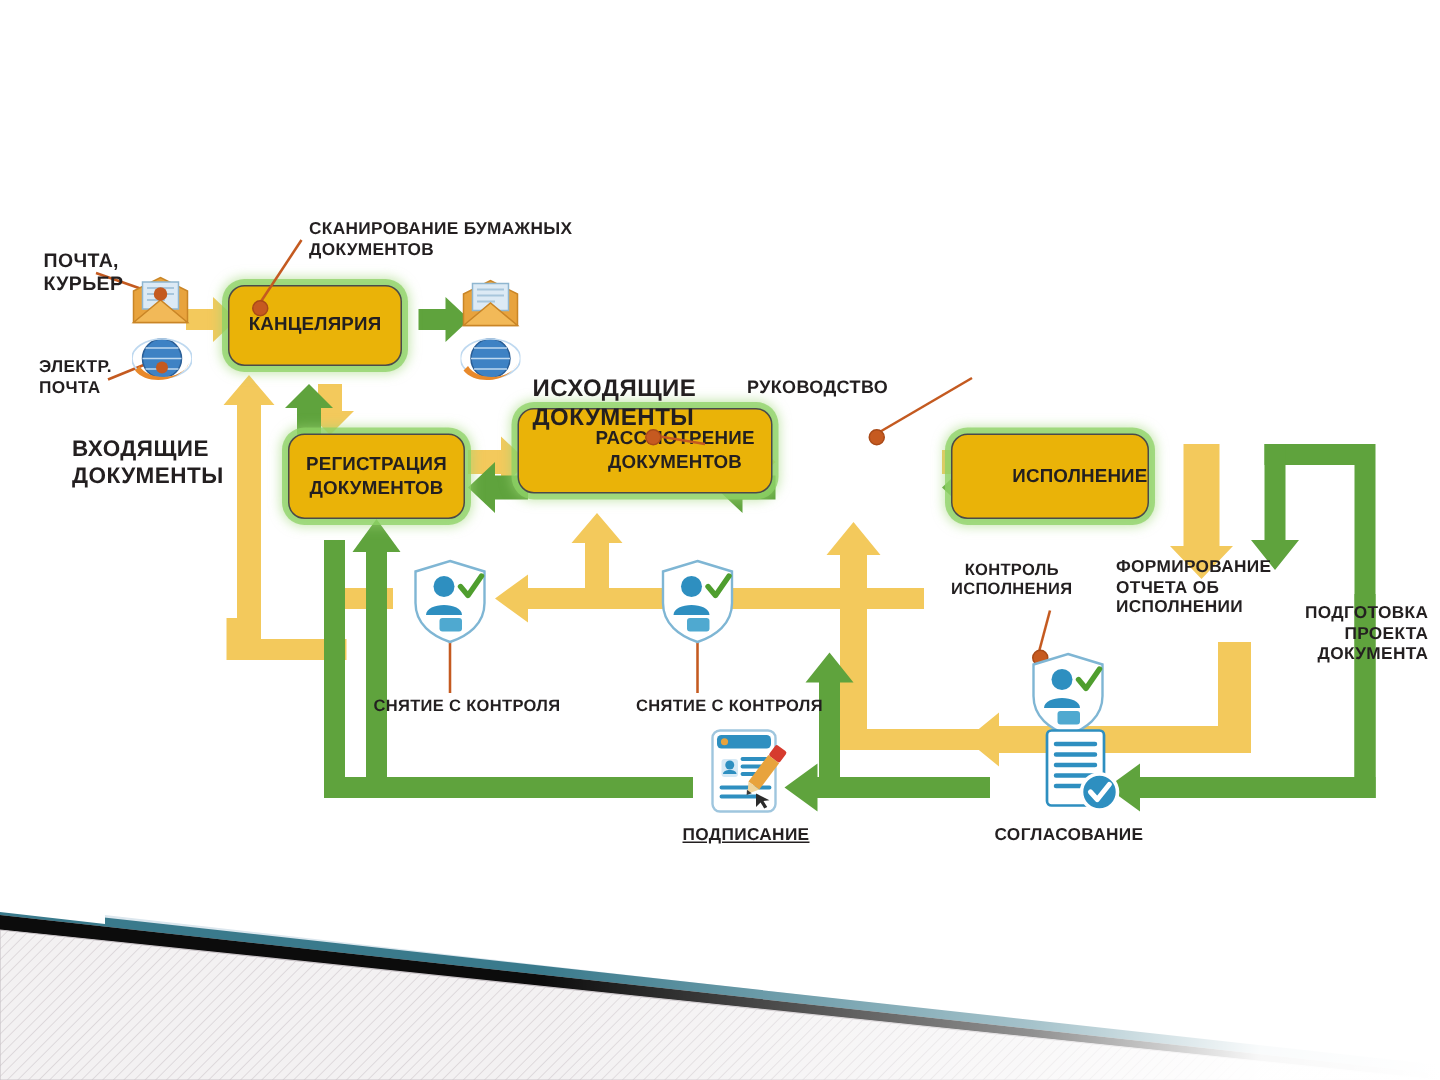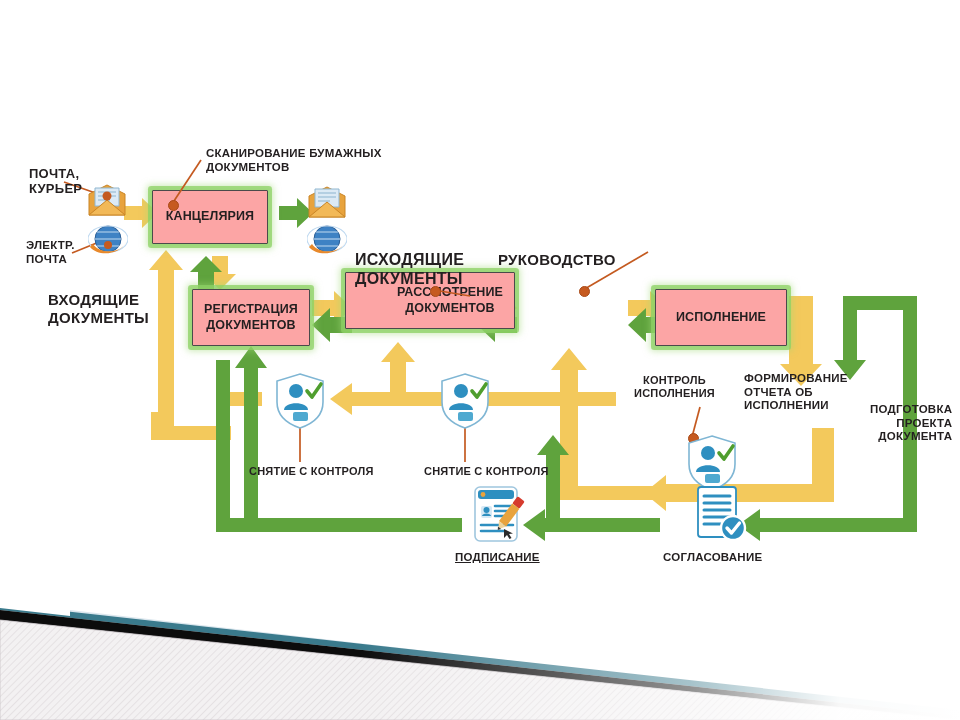--- a/index.html
+++ b/index.html
@@ -9,22 +9,22 @@
     overflow:hidden;position:relative;
   }
   #slide{position:absolute;inset:0;width:960px;height:720px;overflow:hidden;background:#fff;}
   #diagram{position:absolute;left:0;top:0;width:960px;height:720px;}
   .lbl{
     position:absolute;font-weight:bold;color:#231f20;
     letter-spacing:0.02em;line-height:1.18;
     text-transform:uppercase;white-space:pre-line;
   }
   .box{
-    position:absolute;background:#fca5a5;
-    border:1.4px solid #4a4a4a;border-radius:1px;
+    position:absolute;background:#eab308;
+    border:1.4px solid #4a4a4a;border-radius:11px;
     box-shadow:0 0 0 4px rgba(140,210,100,0.75),0 0 7px 5px rgba(160,215,120,0.55);
     display:flex;align-items:center;justify-content:center;text-align:center;
   }
   .box span{
     font-weight:bold;color:#231f20;font-size:12.5px;line-height:1.22;
     letter-spacing:0.01em;white-space:pre-line;
   }
   .ico{position:absolute;}
   .dot{position:absolute;width:9px;height:9px;border-radius:50%;
        background:#c65a20;border:1px solid #a94a18;}
@@ -124,21 +124,21 @@
     <span>РЕГИСТРАЦИЯ
 ДОКУМЕНТОВ</span>
   </div>
 
   <div class="box" style="left:345px;top:272px;width:128px;height:55px;padding-left:40px;">
     <span>РАССМОТРЕНИЕ
 ДОКУМЕНТОВ</span>
   </div>
 
 
-  <div class="box" style="left:655px;top:289px;width:130px;height:55px;">
+  <div class="box" style="left:634px;top:289px;width:130px;height:55px;justify-content:flex-end;">
     <span>ИСПОЛНЕНИЕ</span>
   </div>
 
   <svg class="ico" style="left:0;top:0;width:960px;height:720px;pointer-events:none;">
     <g stroke="#C45A20" stroke-width="1.7" fill="none">
       <line x1="201" y1="160" x2="172" y2="204"></line>
       <line x1="64" y1="182" x2="104" y2="196"></line>
       <line x1="72" y1="253" x2="104" y2="240"></line>
       <line x1="470" y1="296" x2="434" y2="290"></line>
       <line x1="648" y1="252" x2="583" y2="290"></line>
@@ -243,21 +243,21 @@
 
   <div class="lbl" style="left:48px;top:291px;font-size:15px;text-align:left;">ВХОДЯЩИЕ
 ДОКУМЕНТЫ</div>
 
   <div class="lbl" style="left:206px;top:147px;font-size:11.5px;">СКАНИРОВАНИЕ БУМАЖНЫХ
 ДОКУМЕНТОВ</div>
 
   <div class="lbl" style="left:355px;top:205px;font-size:16px;margin-top:46px;">ИСХОДЯЩИЕ
 ДОКУМЕНТЫ</div>
 
-  <div class="lbl" style="left:474px;top:251px;font-size:15px;padding-left:24px;">РУКОВОДСТВО</div>
+  <div class="lbl" style="left:474px;top:251px;font-size:12px;padding-left:24px;">РУКОВОДСТВО</div>
 
 
   <div class="lbl" style="left:634px;top:374px;font-size:11px;text-align:center;">КОНТРОЛЬ
 ИСПОЛНЕНИЯ</div>
 
   <div class="lbl" style="left:744px;top:372px;font-size:11.5px;text-align:left;">ФОРМИРОВАНИЕ
 ОТЧЕТА ОБ
 ИСПОЛНЕНИИ</div>
 
   <div class="lbl" style="left:858px;top:403px;font-size:11.5px;text-align:right;margin-left:12px;">ПОДГОТОВКА

